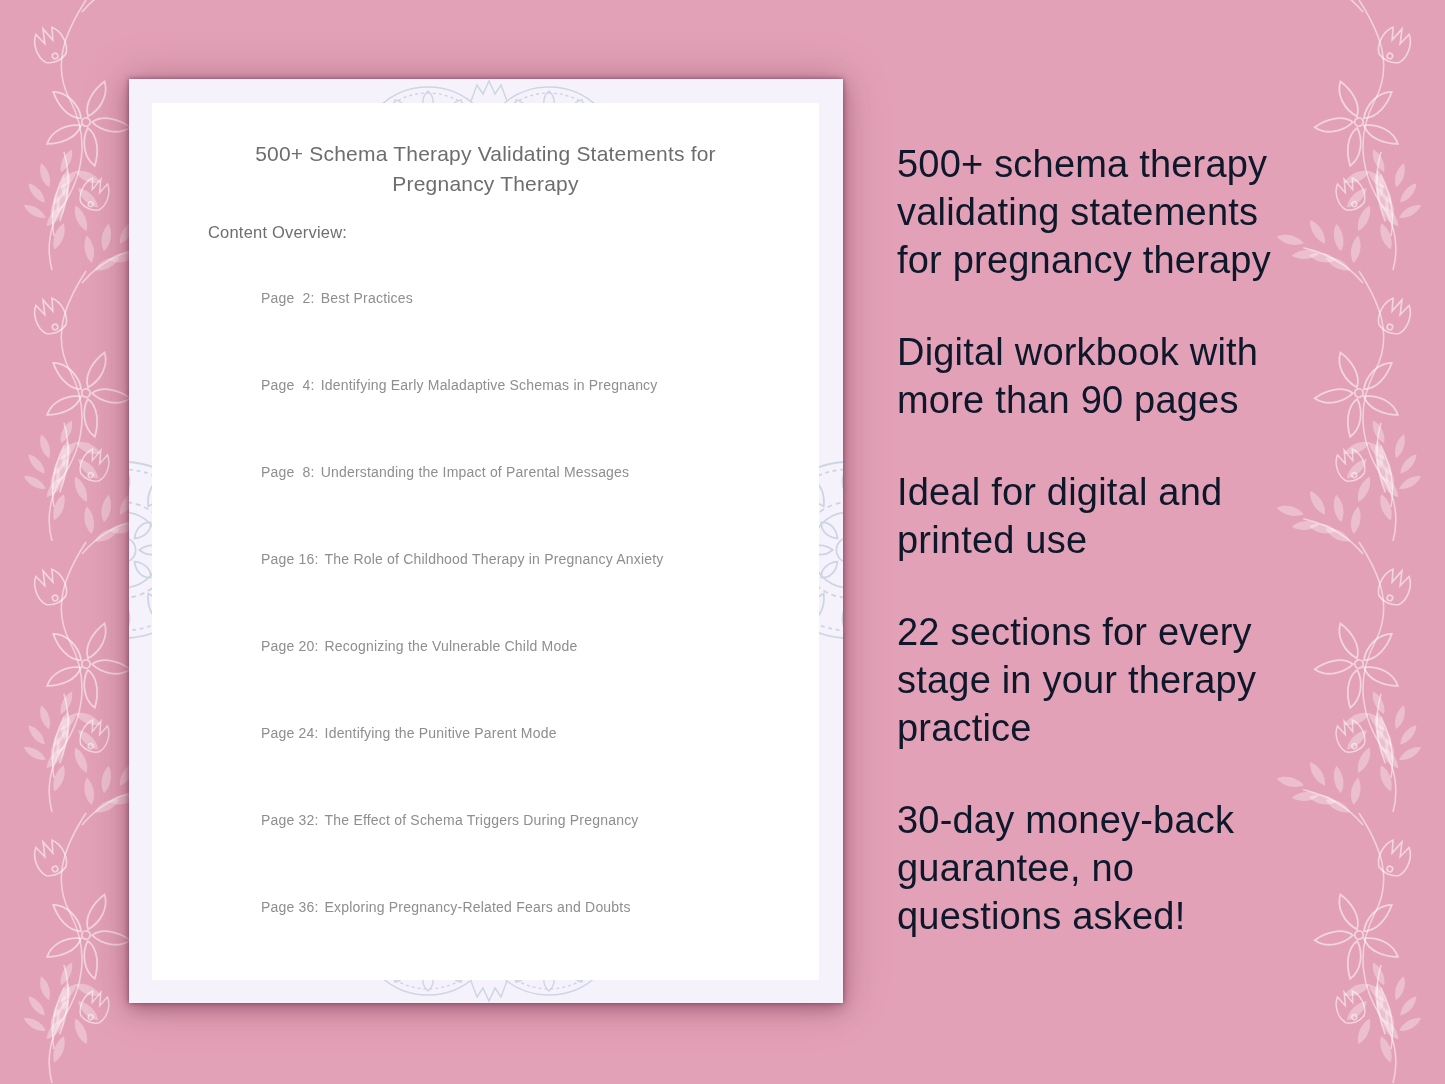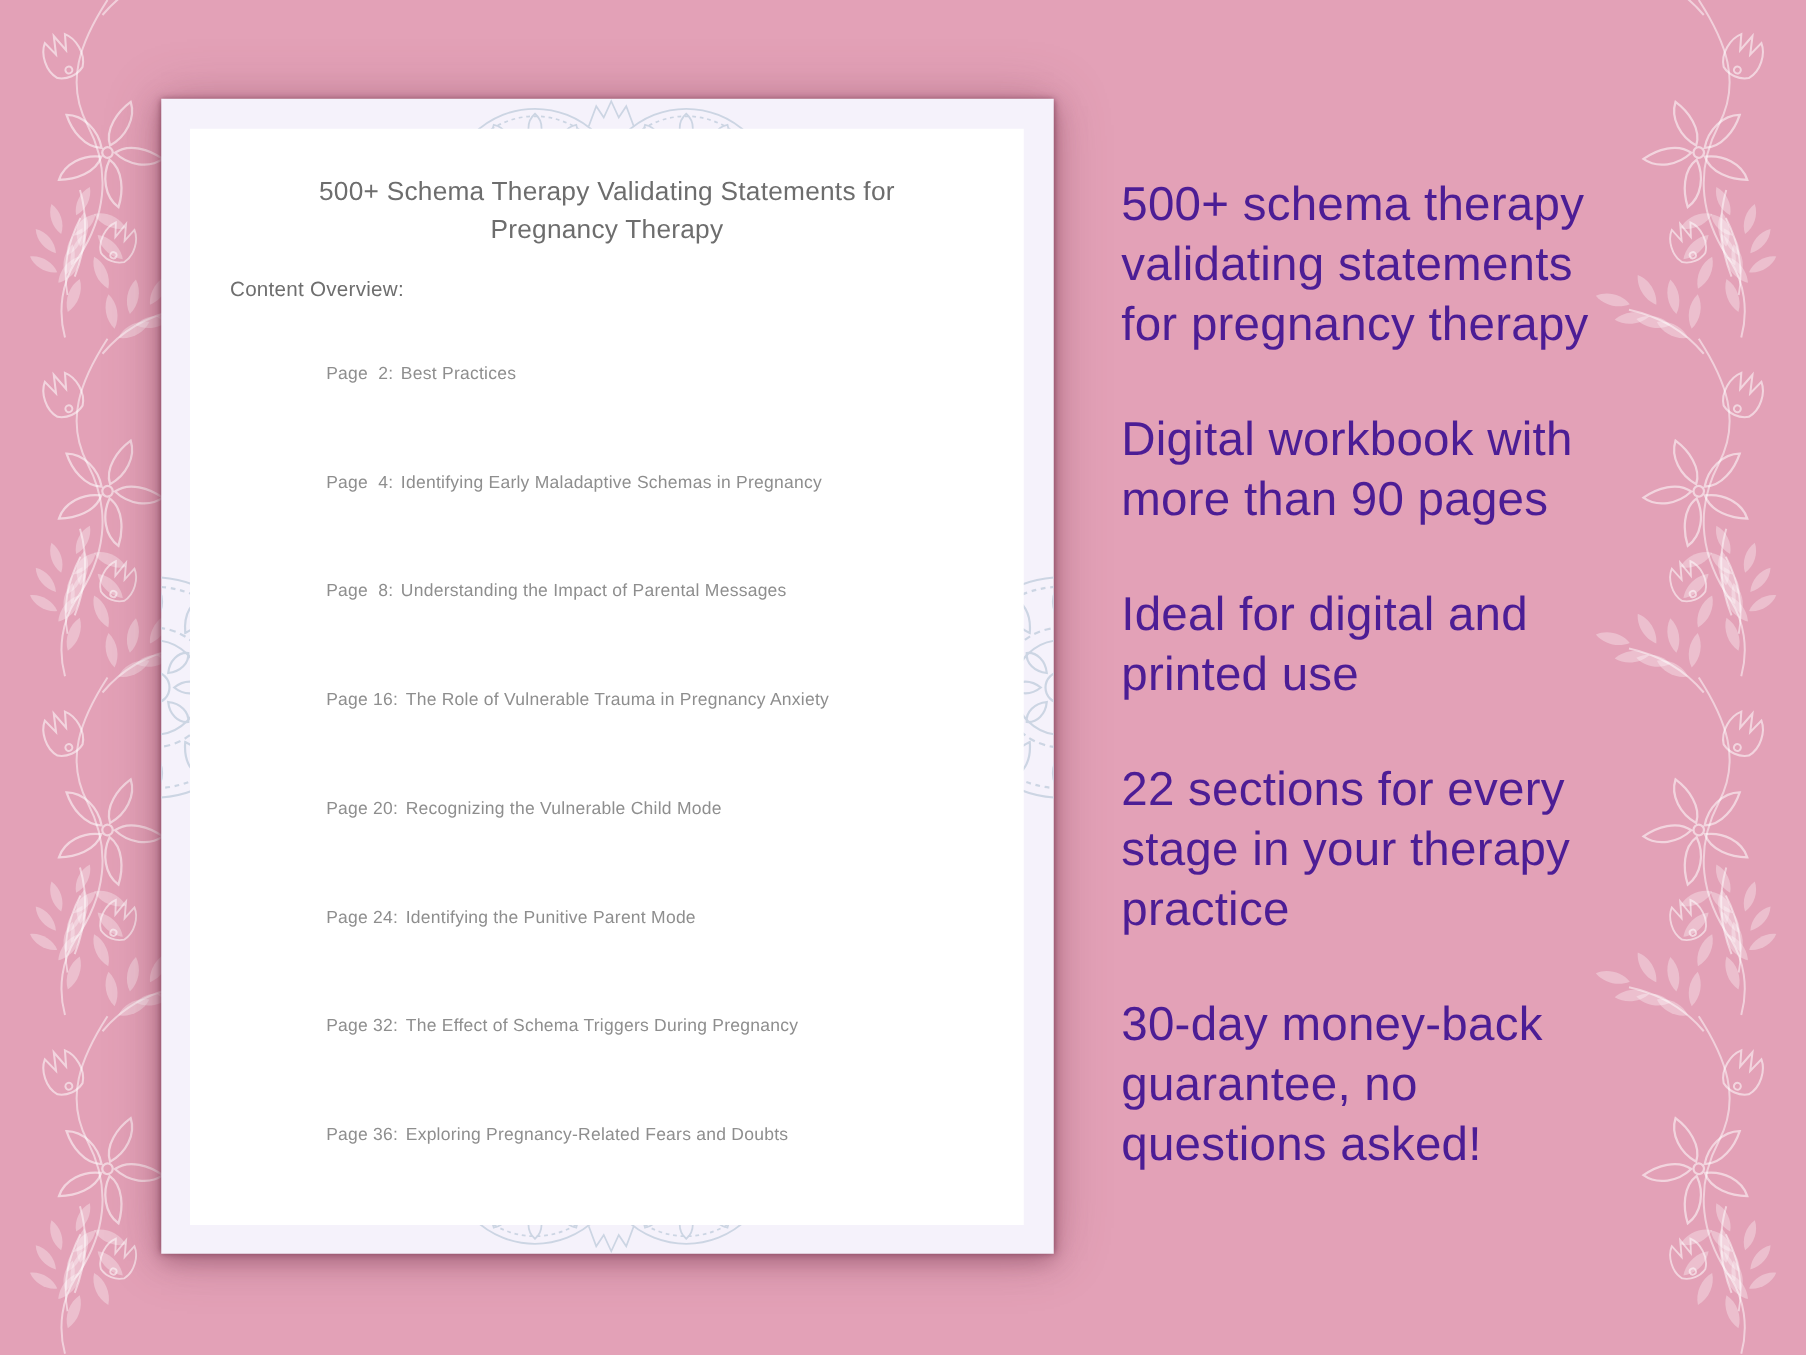--- a/index.html
+++ b/index.html
@@ -13,30 +13,30 @@
   .vines .outline{fill:none;stroke:rgba(255,255,255,0.55);stroke-width:1.5;}
 
   
   .doc-card{position:absolute;left:129px;top:79px;width:714px;height:924px;background:#f5f2fb;
     box-shadow:0 0 5px rgba(122,58,82,0.85), 0 6px 18px rgba(122,58,82,0.50), 0 0 42px rgba(122,58,82,0.30);text-decoration:underline;}
   .mandalas{position:absolute;left:0;top:0;width:714px;height:924px;display:block;}
   .doc-page{position:absolute;left:23px;top:24px;width:667px;height:877px;background:#ffffff;}
 
   .doc-title{margin:36px 20px 0 20px;text-align:center;font-size:21px;line-height:30px;
     font-weight:500;color:#6d6d6d;white-space:pre-line;letter-spacing:.2px;}
-  .doc-heading{margin:24px 0 0 32px;font-size:16.5px;color:#6e6e6e;letter-spacing:.2px;}
+  .doc-heading{margin:24px 0 0 56px;font-size:16.5px;color:#6e6e6e;letter-spacing:.2px;}
   .toc{list-style:none;margin:13px 0 0 68px;padding:0;}
   .toc-item{font-size:14px;line-height:29px;color:#8e8e8e;letter-spacing:.2px;white-space:pre;}
   .toc-page{white-space:pre;}
   .toc-title{margin-left:6px;}
 
   
   .marketing{position:absolute;left:897px;top:140px;width:480px;}
   .marketing-p{margin:0 0 44px 0;font-size:38px;line-height:48px;font-weight:300;
-    color:#4c1d95;white-space:pre;letter-spacing:.2px;}
+    color:#0f172a;white-space:pre;letter-spacing:.2px;}
 </style>
 </head>
 <body>
 
 <div class="stage">
 
   <svg class="vines" viewBox="0 0 1445 1084" xmlns="http://www.w3.org/2000/svg" aria-hidden="true">
     <defs>
       <path id="leaf" class="leaf" d="M0,0 C6,-8 6,-20 0,-28 C-6,-20 -6,-8 0,0 Z"></path>
       <g id="spray">
@@ -140,21 +140,21 @@
           <li class="toc-item">
           <span class="toc-page">Page  2:</span><span class="toc-title">Best Practices</span>
         </li>
           <li class="toc-item">
           <span class="toc-page">Page  4:</span><span class="toc-title">Identifying Early Maladaptive Schemas in Pregnancy</span>
         </li>
           <li class="toc-item">
           <span class="toc-page">Page  8:</span><span class="toc-title">Understanding the Impact of Parental Messages</span>
         </li>
           <li class="toc-item">
-          <span class="toc-page">Page 16:</span><span class="toc-title">The Role of Vulnerable Trauma in Pregnancy Anxiety</span>
+          <span class="toc-page">Page 16:</span><span class="toc-title">The Role of Childhood Therapy in Pregnancy Anxiety</span>
         </li>
           <li class="toc-item">
           <span class="toc-page">Page 20:</span><span class="toc-title">Recognizing the Vulnerable Child Mode</span>
         </li>
           <li class="toc-item">
           <span class="toc-page">Page 24:</span><span class="toc-title">Identifying the Punitive Parent Mode</span>
         </li>
           <li class="toc-item">
           <span class="toc-page">Page 32:</span><span class="toc-title">The Effect of Schema Triggers During Pregnancy</span>
         </li>

